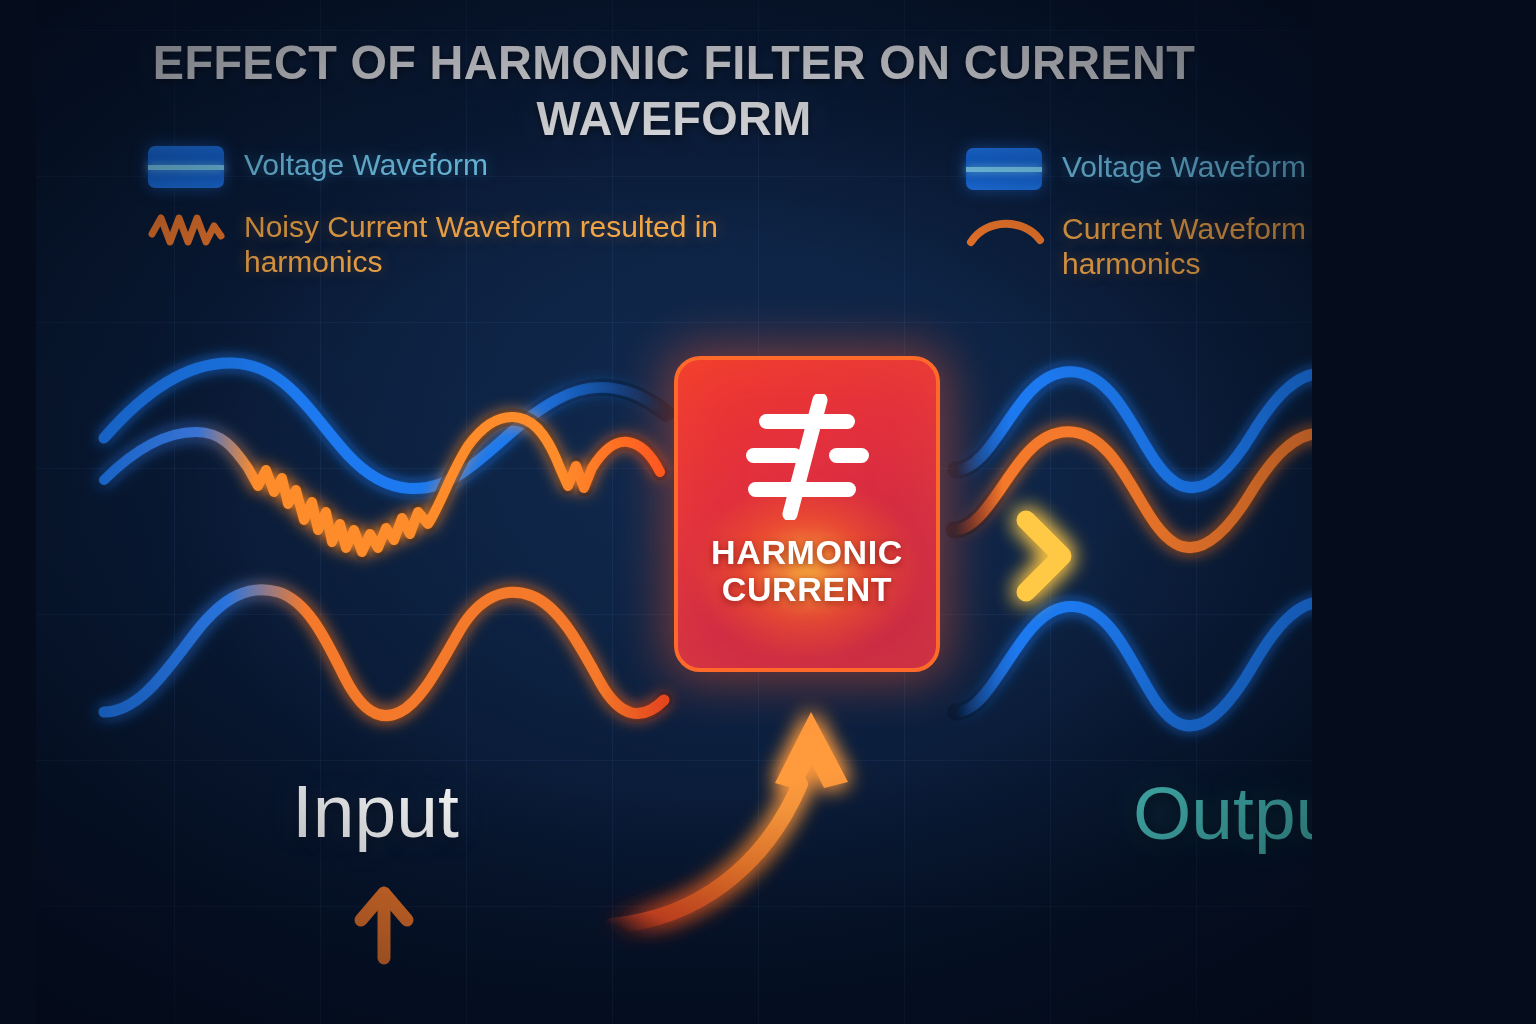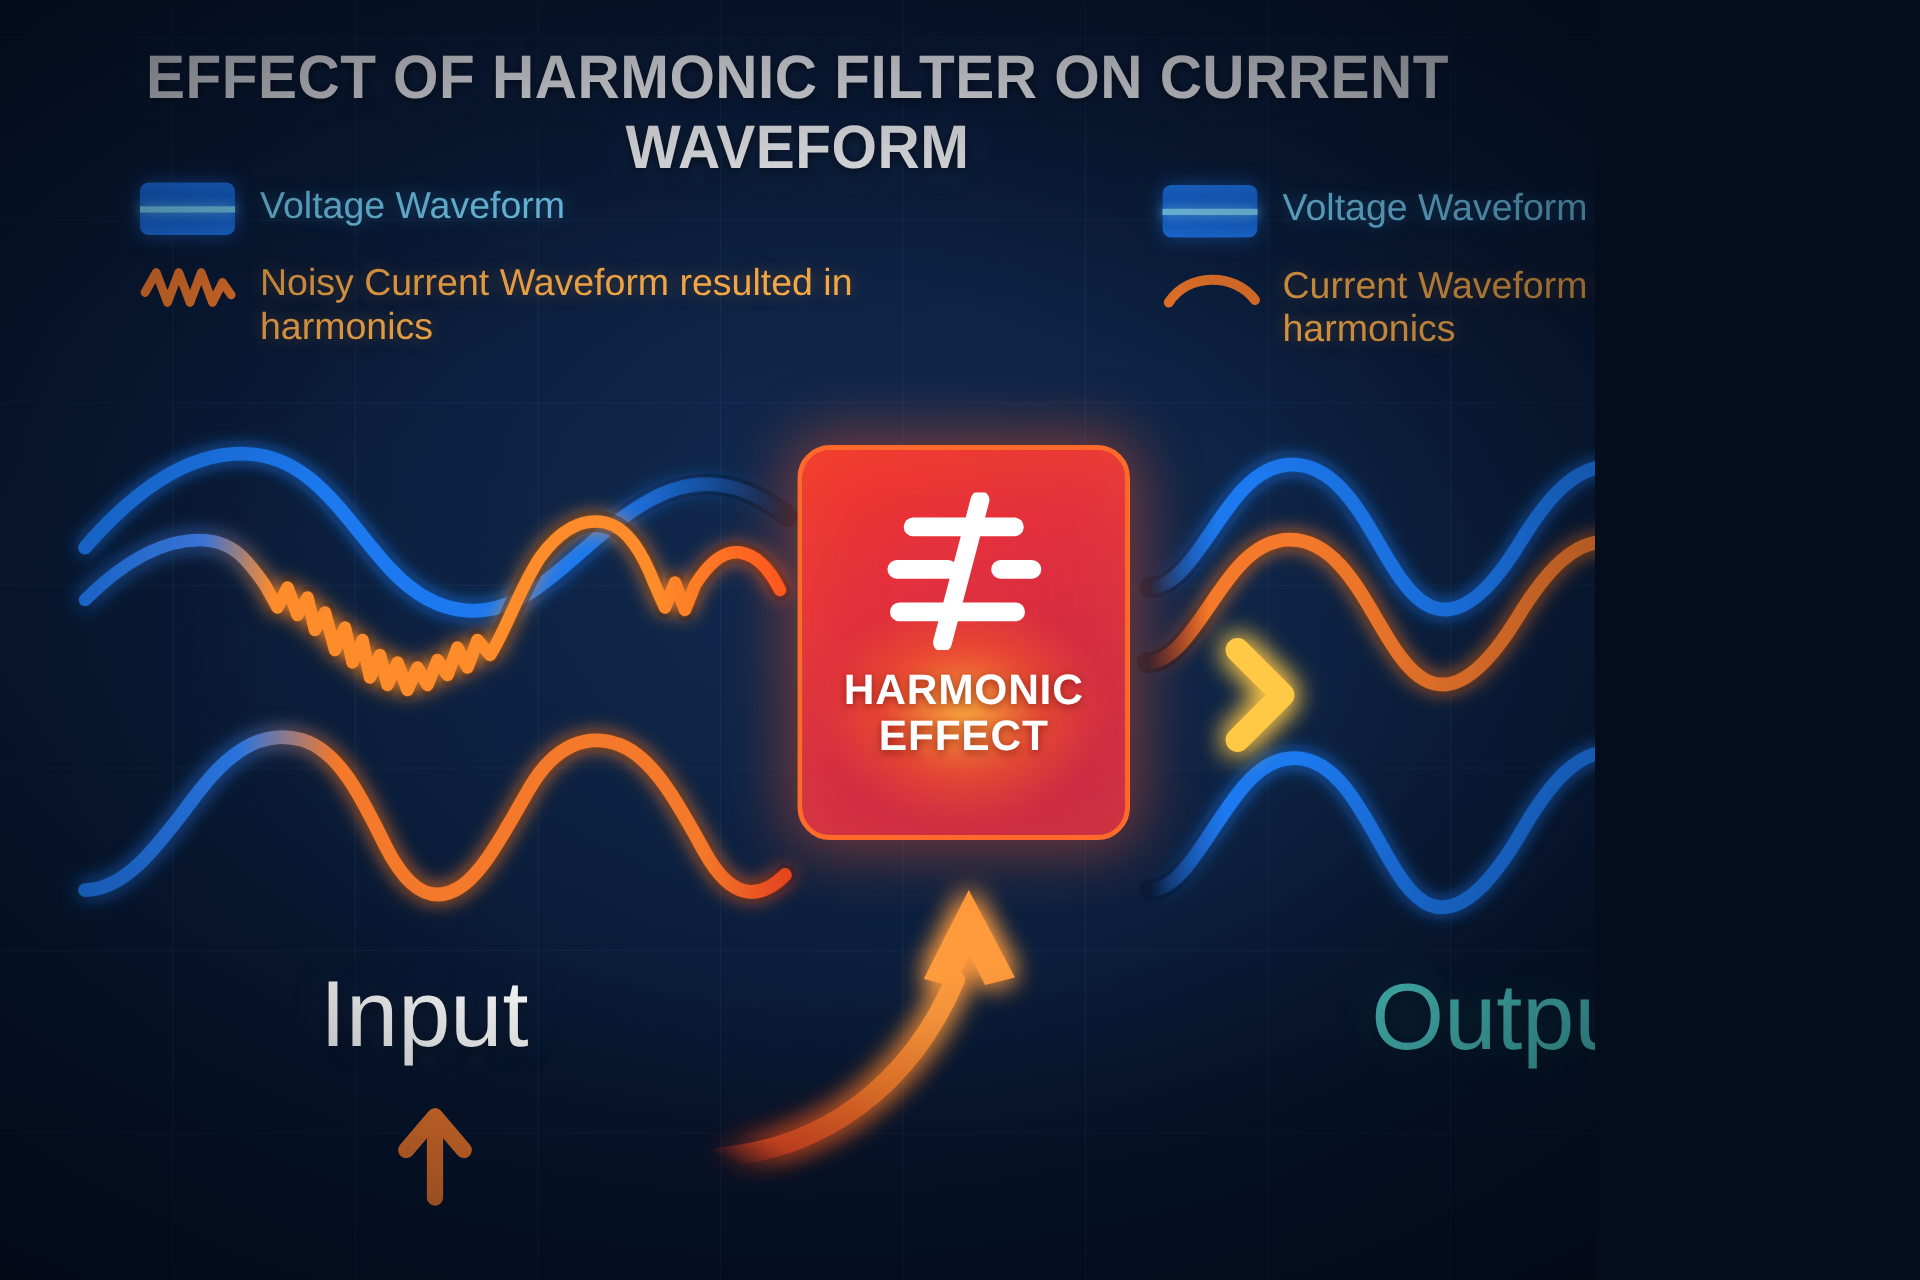--- a/index.html
+++ b/index.html
@@ -3,20 +3,21 @@
 <meta charset="utf-8">
 <style>
   html,body{margin:0;padding:0;background:#050d1c;}
   body{width:1536px;height:1024px;overflow:hidden;
        font-family:"Liberation Sans",sans-serif;}
 
   #stage{position:relative;width:1276px;height:1024px;overflow:hidden;
          background:
             radial-gradient(ellipse 900px 600px at 770px 500px, rgba(22,52,95,.55) 0%, rgba(10,26,51,0) 70%),
             radial-gradient(ellipse 1200px 800px at 50% 35%, #0d2243 0%, #081832 55%, #050f24 100%);
+         margin-left: 36px;
   }
 
   
   .grid{position:absolute;inset:0;
         background-image:
           linear-gradient(to right, rgba(120,175,255,.075) 1px, transparent 1px),
           linear-gradient(to bottom, rgba(120,175,255,.06) 1px, transparent 1px);
         background-size:146px 146px;
         background-position:-8px 30px;}
   .vignette{position:absolute;inset:0;pointer-events:none;
@@ -287,21 +288,21 @@
           <rect x="27" y="20" width="96" height="15" rx="7.5"></rect>
           <rect x="14" y="54" width="56" height="15" rx="7.5"></rect>
           <rect x="97" y="54" width="40" height="15" rx="7.5"></rect>
           <rect x="16" y="88" width="108" height="15" rx="7.5"></rect>
         </g>
         <path d="M88 6 L58 120" stroke="#ffffff" stroke-width="15" stroke-linecap="round" fill="none"></path>
       </svg>
     </div>
     <div class="fx-label">
       <div>HARMONIC</div>
-      <div>EFFECT</div>
+      <div>CURRENT</div>
     </div>
   </div>
 
   <div class="io-input">Input</div>
   <div class="io-output">Output</div>
 
   <div class="vignette"></div>
 </div>
 
 </body></html>

